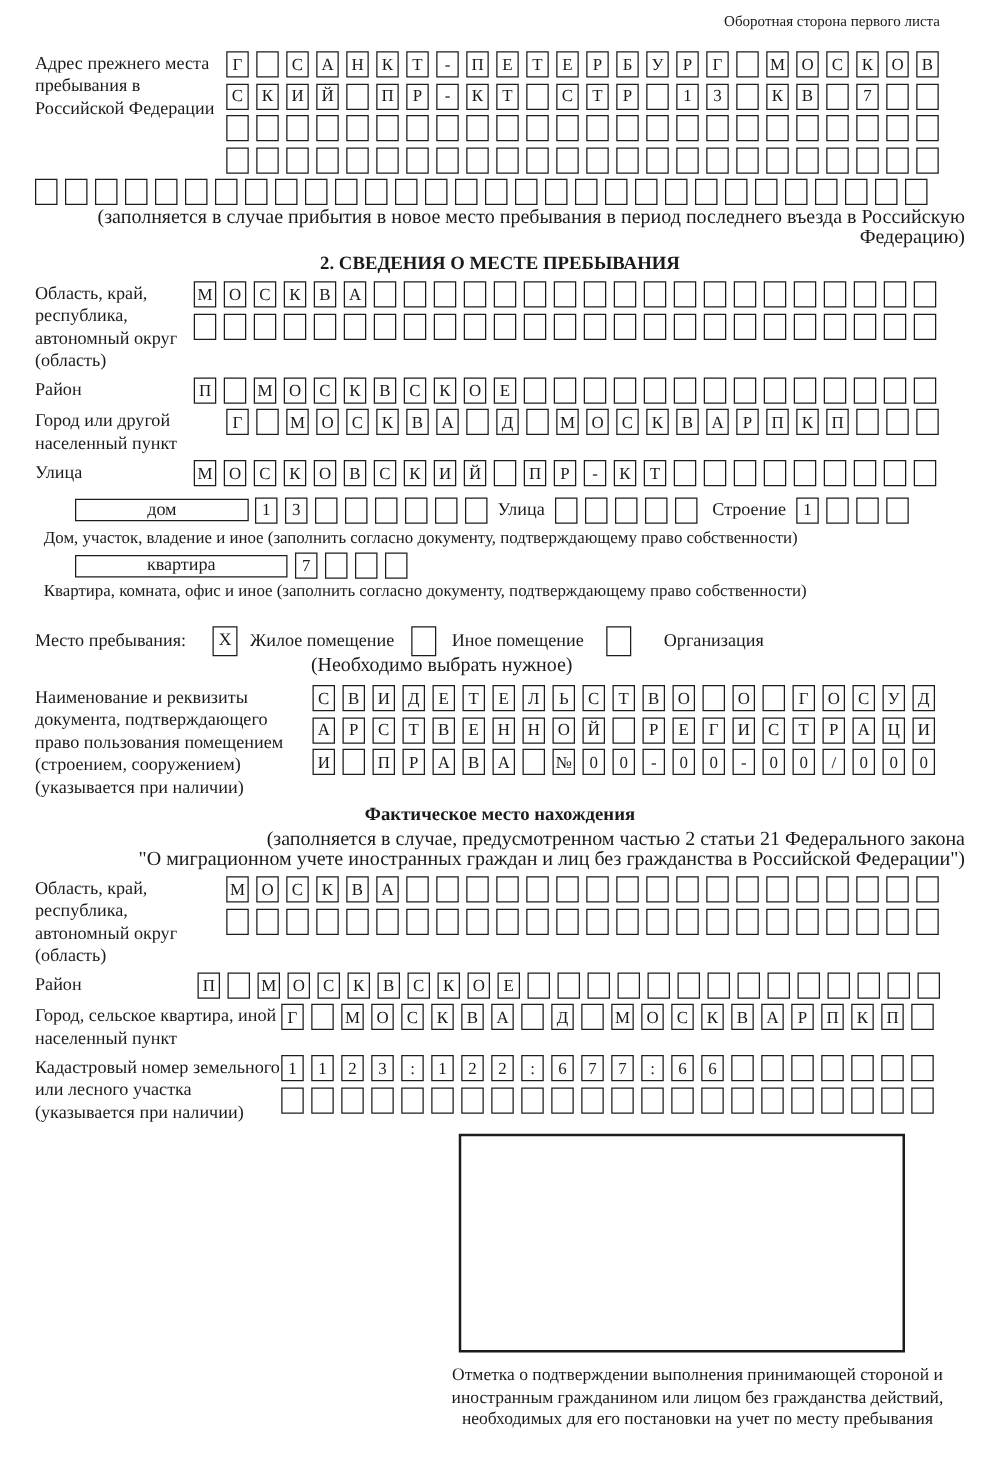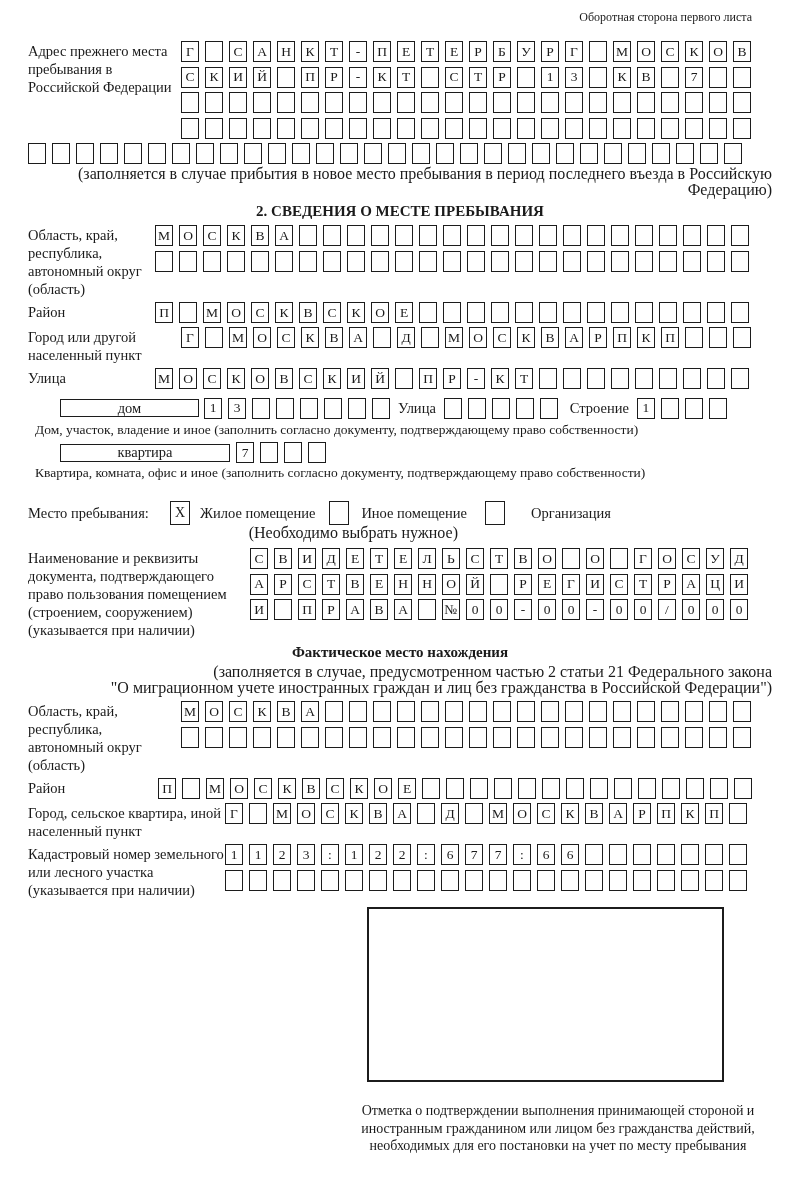--- a/index.html
+++ b/index.html
@@ -40,21 +40,21 @@
     font-size:14px;background:#fff;flex:0 0 auto;
   }
   .mesto-row{ display:flex; align-items:center; }
   .mesto-opt-label{ line-height:24px; }
   .stamp-box{
     box-sizing:border-box;border:2px solid #1c1c1c;background:#fff;
     width:357px;height:175px;margin-left:339px;
   }
   .stamp-caption{
     width:420px;margin-left:320px;text-align:center;
-    font-size:14px;line-height:17.5px;margin-top:20px;
+    font-size:14px;line-height:17.5px;margin-top:10px;
   }
   
   .m-prev{ margin-top:16px; }
   .m-fullrow{ margin-top:4.5px; }
   .m-note1{ margin-top:2px; }
   .m-title2{ margin-top:5px; margin-bottom:5px; }
   .m-r4{ margin-top:4px; }
   .m-dom{ margin-top:7px; }
   .m-cap{ margin-top:2px; }
   .m-kv{ margin-top:4px; }

